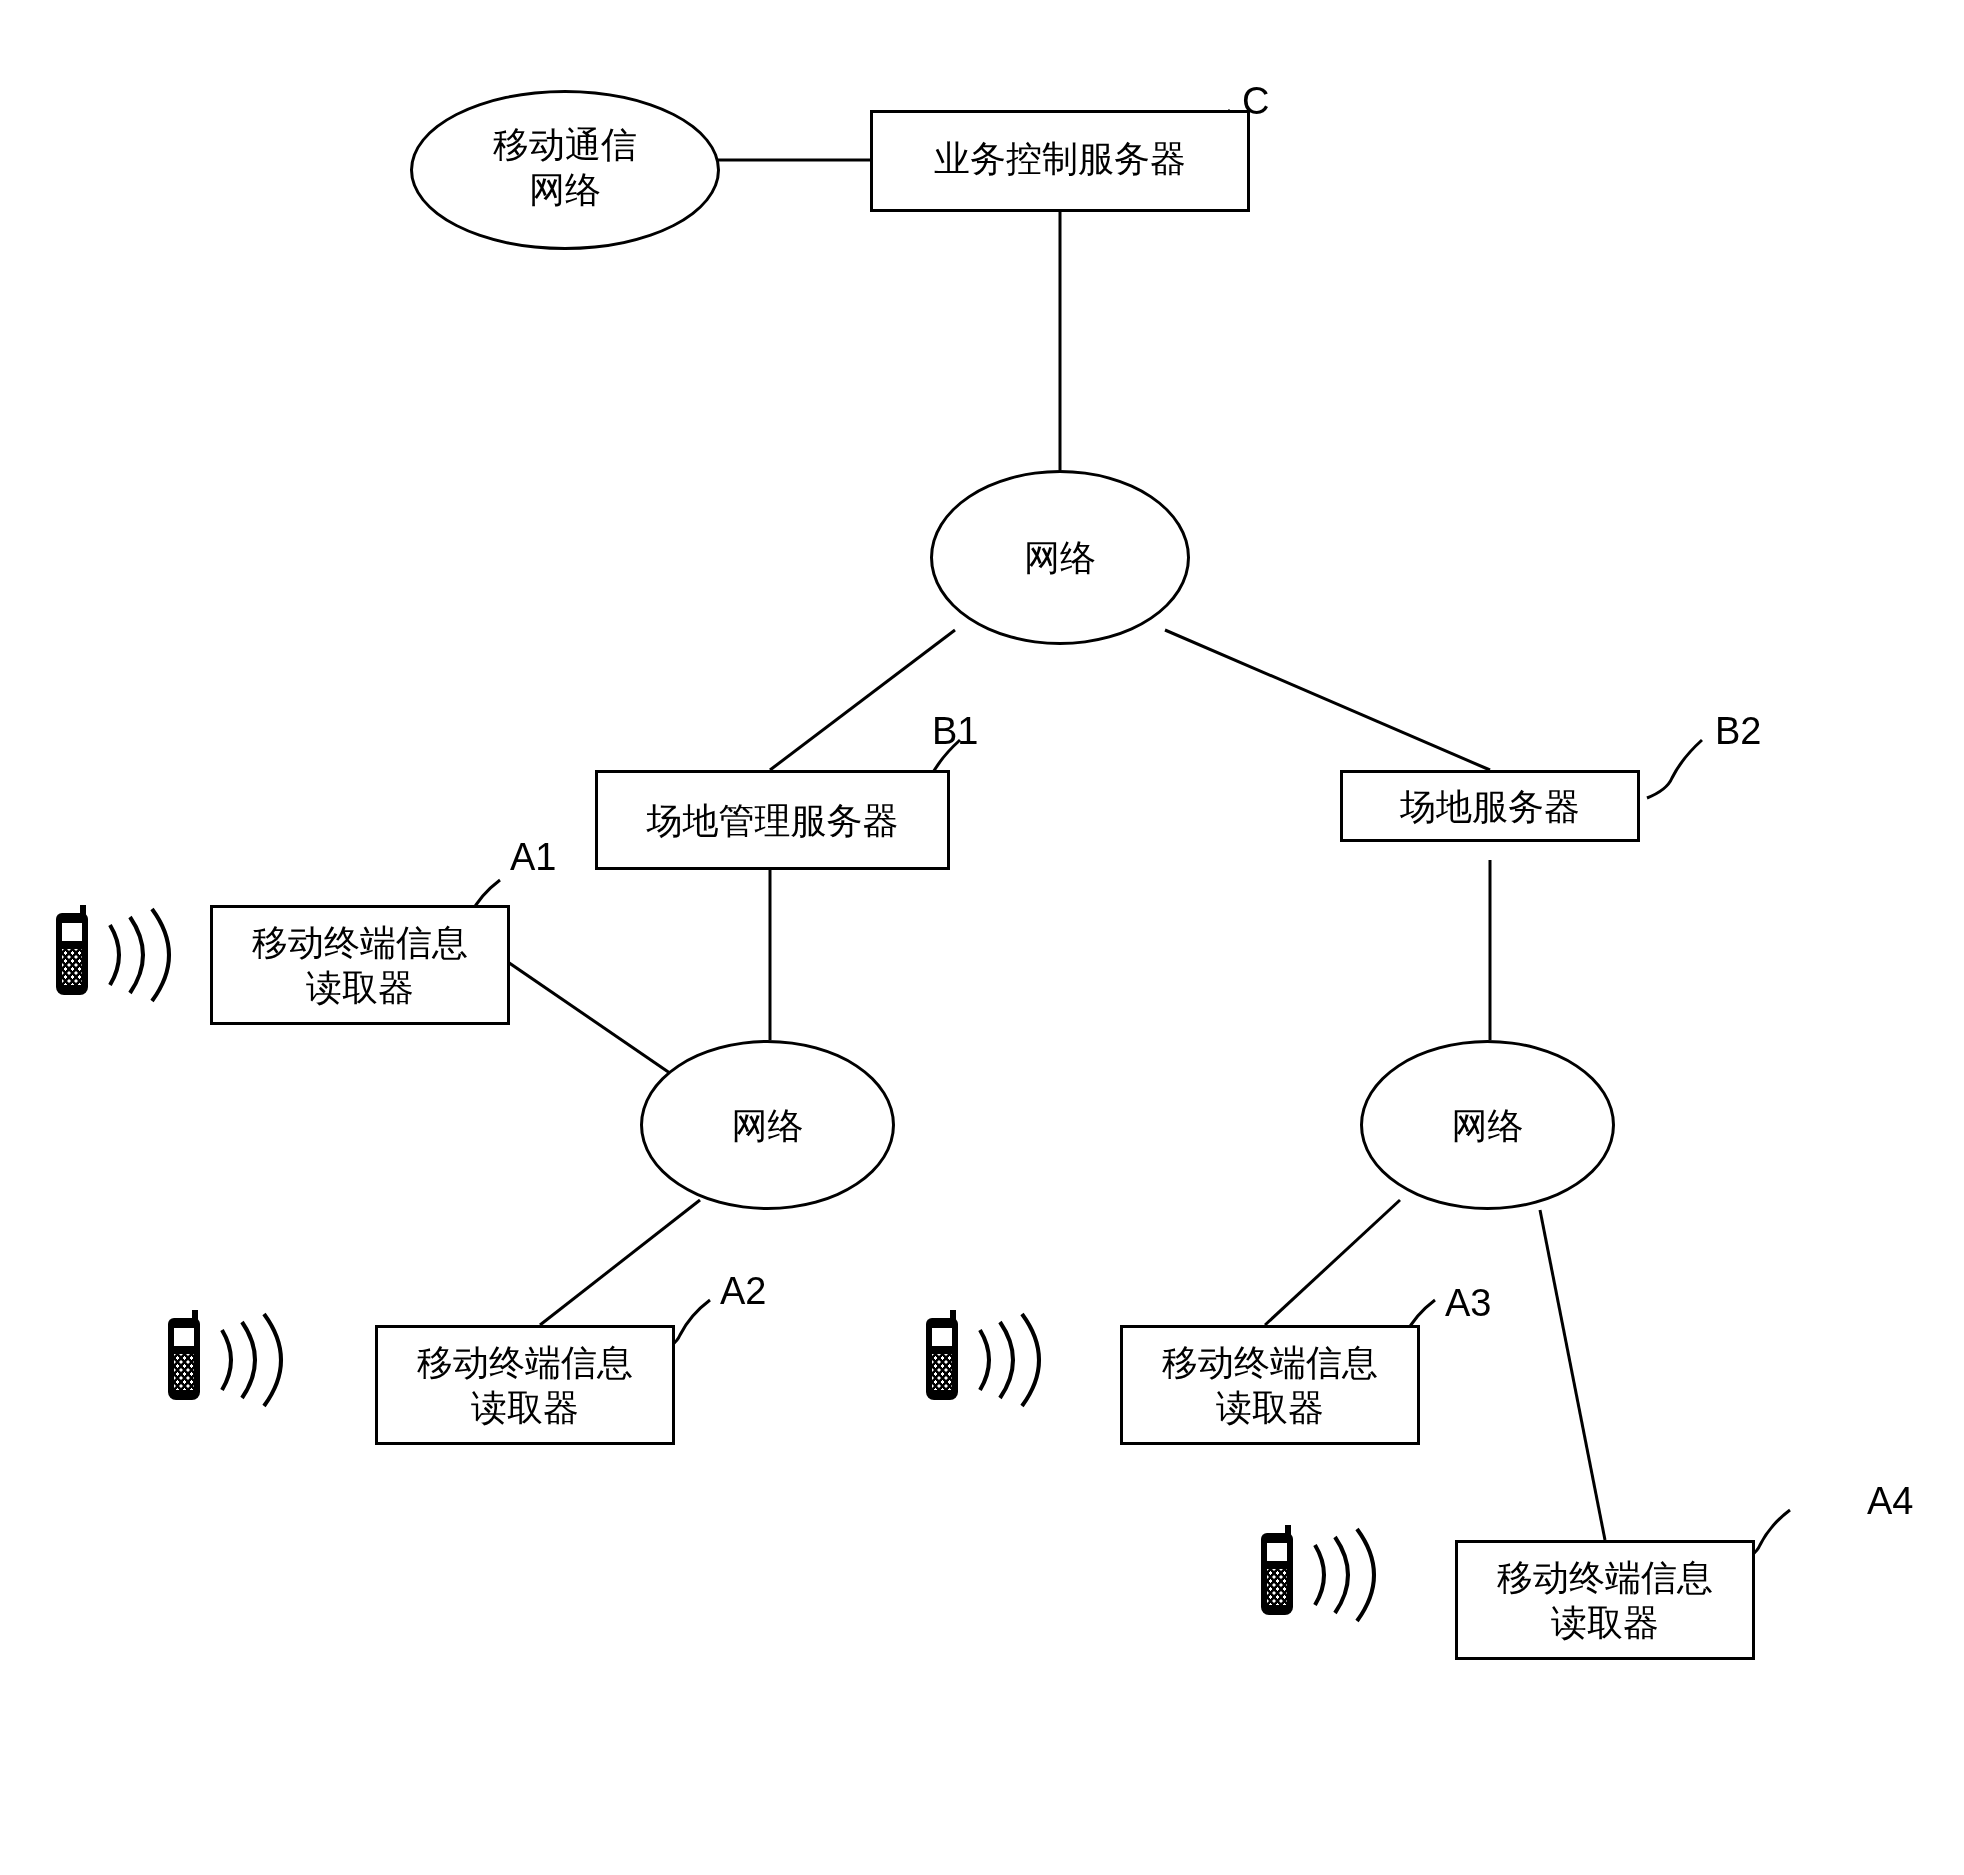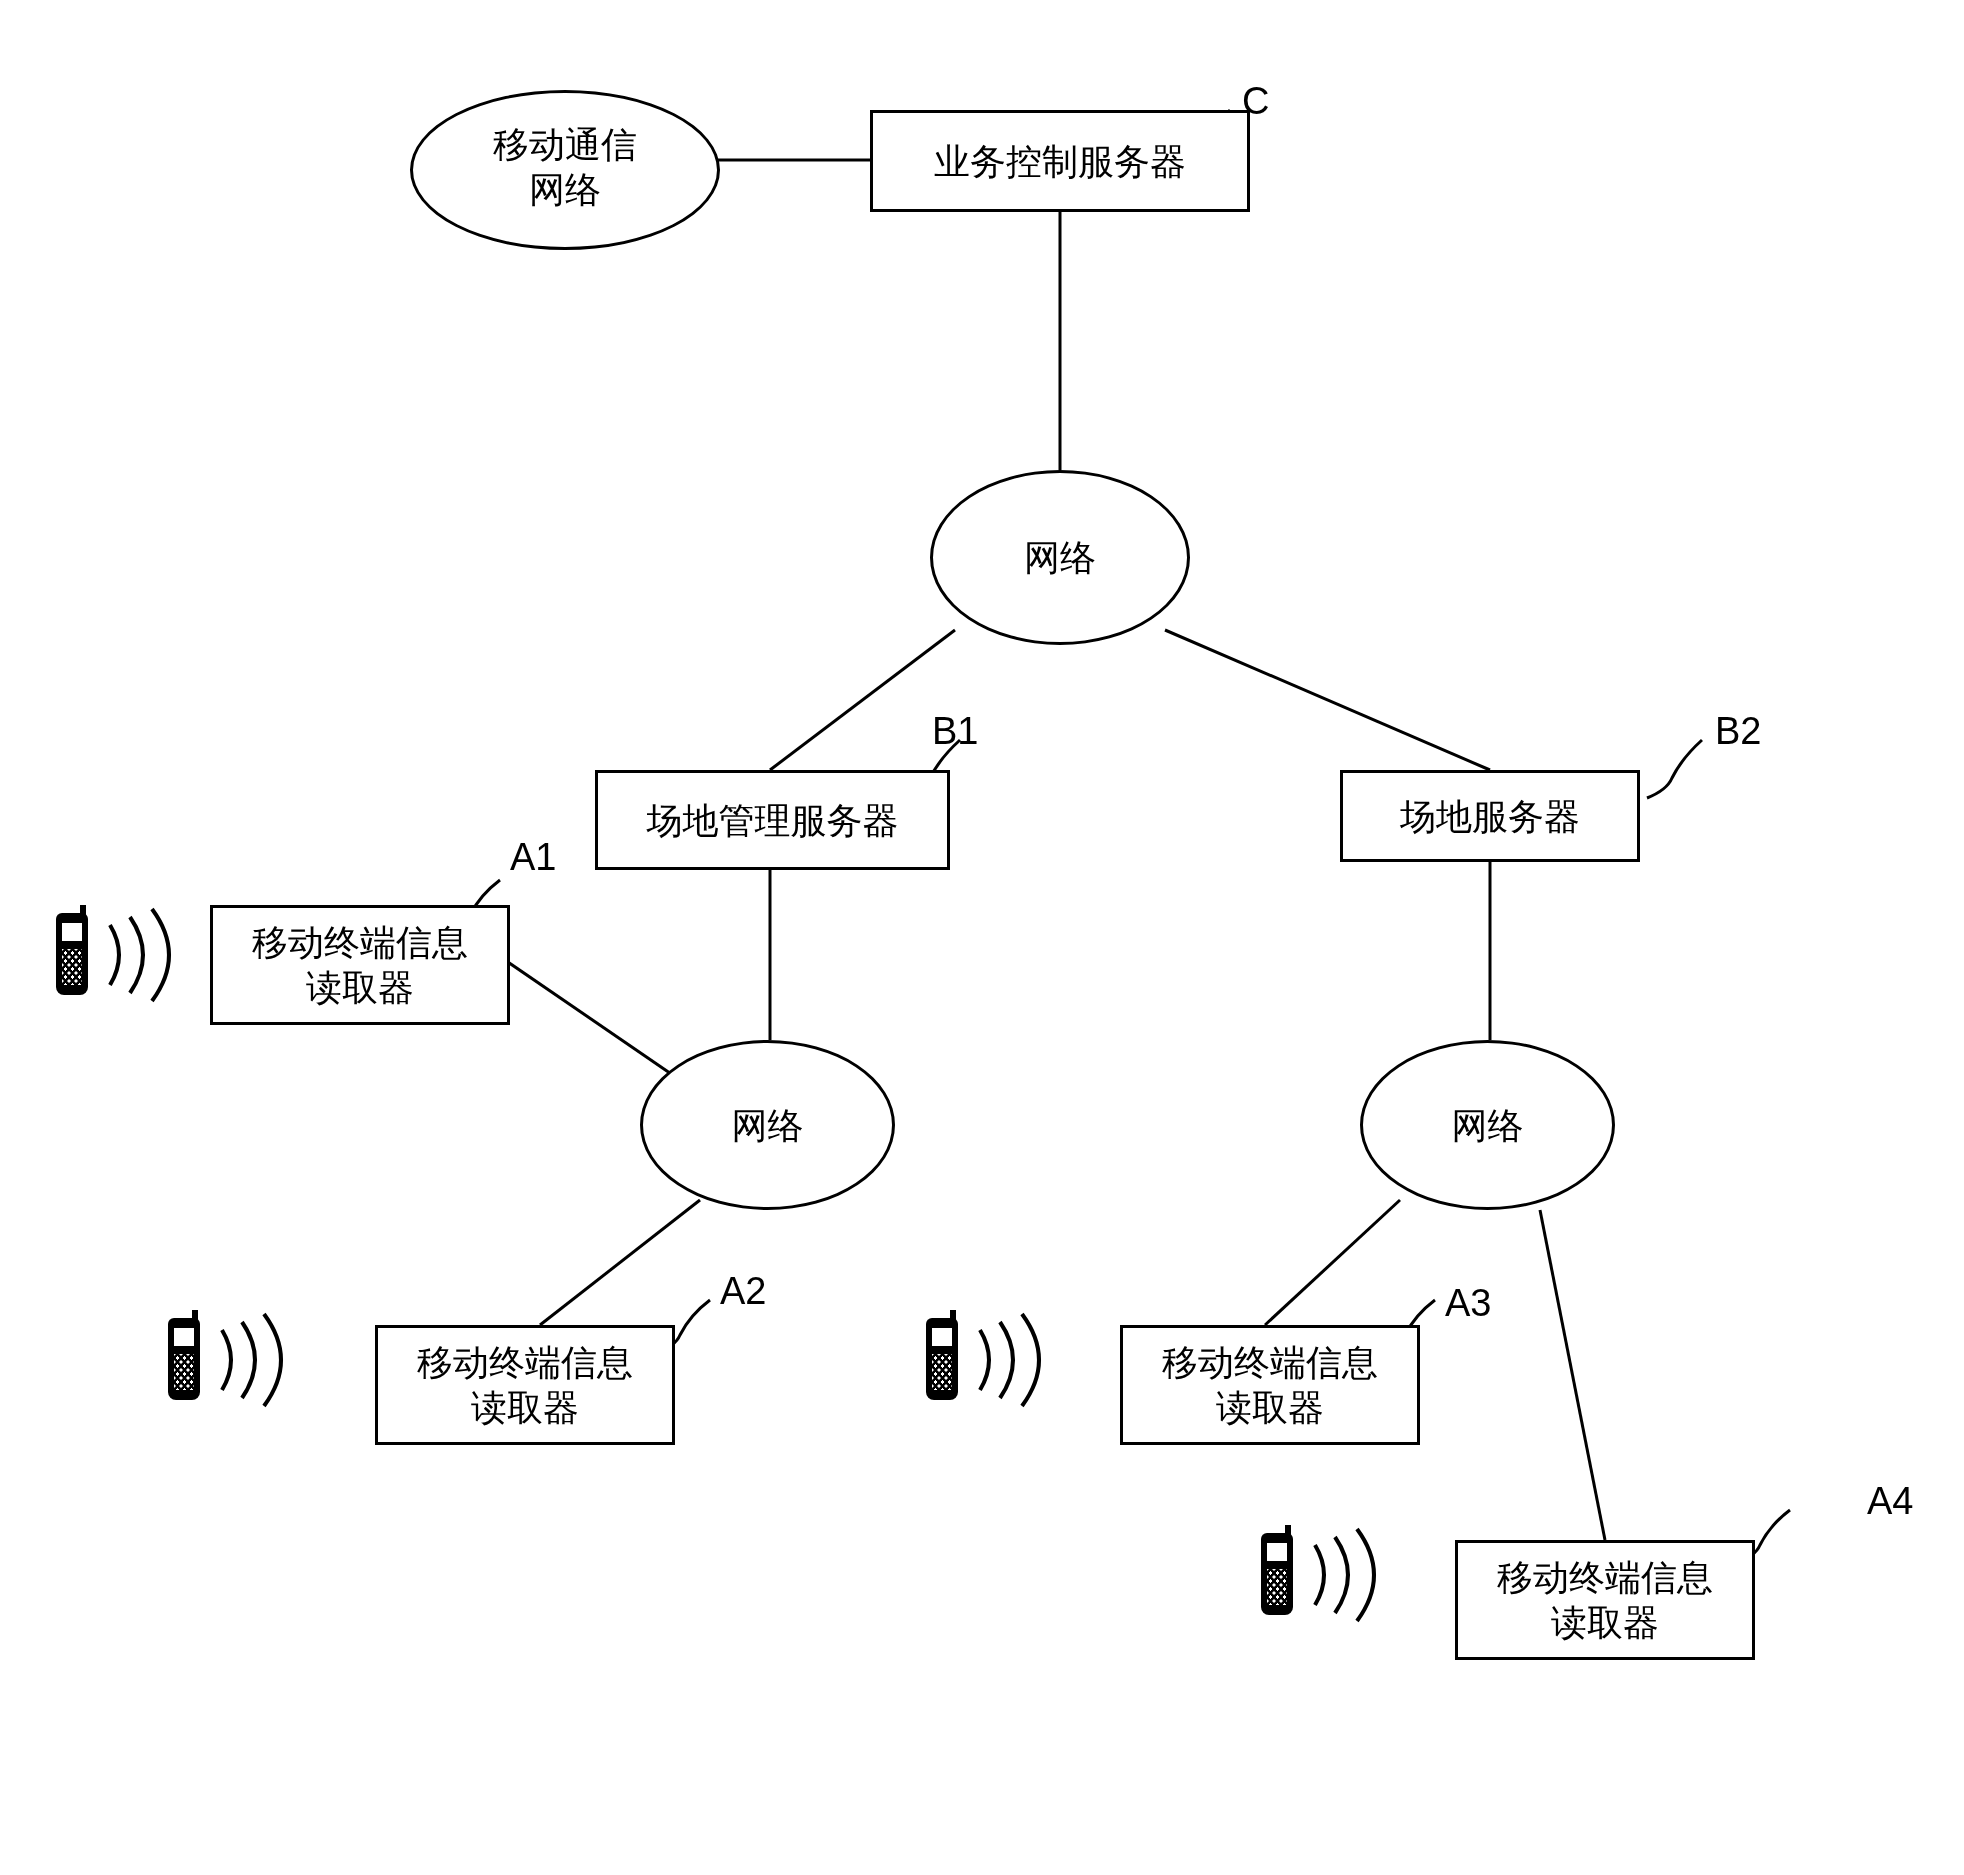--- a/index.html
+++ b/index.html
@@ -127,35 +127,35 @@
   <path class="squig" d="M710,1300 q-20,15 -30,35 q-5,12 -25,18"></path>
   <path class="squig" d="M1435,1300 q-20,15 -30,35 q-5,12 -25,18"></path>
   <path class="squig" d="M1790,1510 q-20,15 -30,35 q-5,12 -25,18"></path>
 </svg>
 
 <div class="ellipse" style="left:410px; top:90px; width:310px; height:160px; flex-direction:column;">
   <span style="white-space:pre-line;font-family:Liberation Mono, monospace;">移动通信
 网络</span>
 </div>
 
-<div class="box-rect" style="left:870px; top:110px; width:380px; height:102px;">
+<div class="box-rect" style="left:870px; top:110px; width:380px; height:102px;font-family:Liberation Mono, monospace;">
   <span>业务控制服务器</span>
 </div>
 <div class="label" style="left:1242px; top:80px;">C</div>
 
 <div class="ellipse" style="left:930px; top:470px; width:260px; height:175px;">
   <span>网络</span>
 </div>
 
 <div class="box-rect" style="left:595px; top:770px; width:355px; height:100px;">
   <span>场地管理服务器</span>
 </div>
 <div class="label" style="left:932px; top:710px;">B1</div>
 
-<div class="box-rect" style="left:1340px; top:770px; width:300px; height:92px;">
+<div class="box-rect" style="left:1340px; top:770px; width:300px; height:72px;">
   <span>场地服务器</span>
 </div>
 <div class="label" style="left:1715px; top:710px;">B2</div>
 
 <div class="ellipse" style="left:640px; top:1040px; width:255px; height:170px;">
   <span>网络</span>
 </div>
 
 <div class="ellipse" style="left:1360px; top:1040px; width:255px; height:170px;">
   <span>网络</span>

